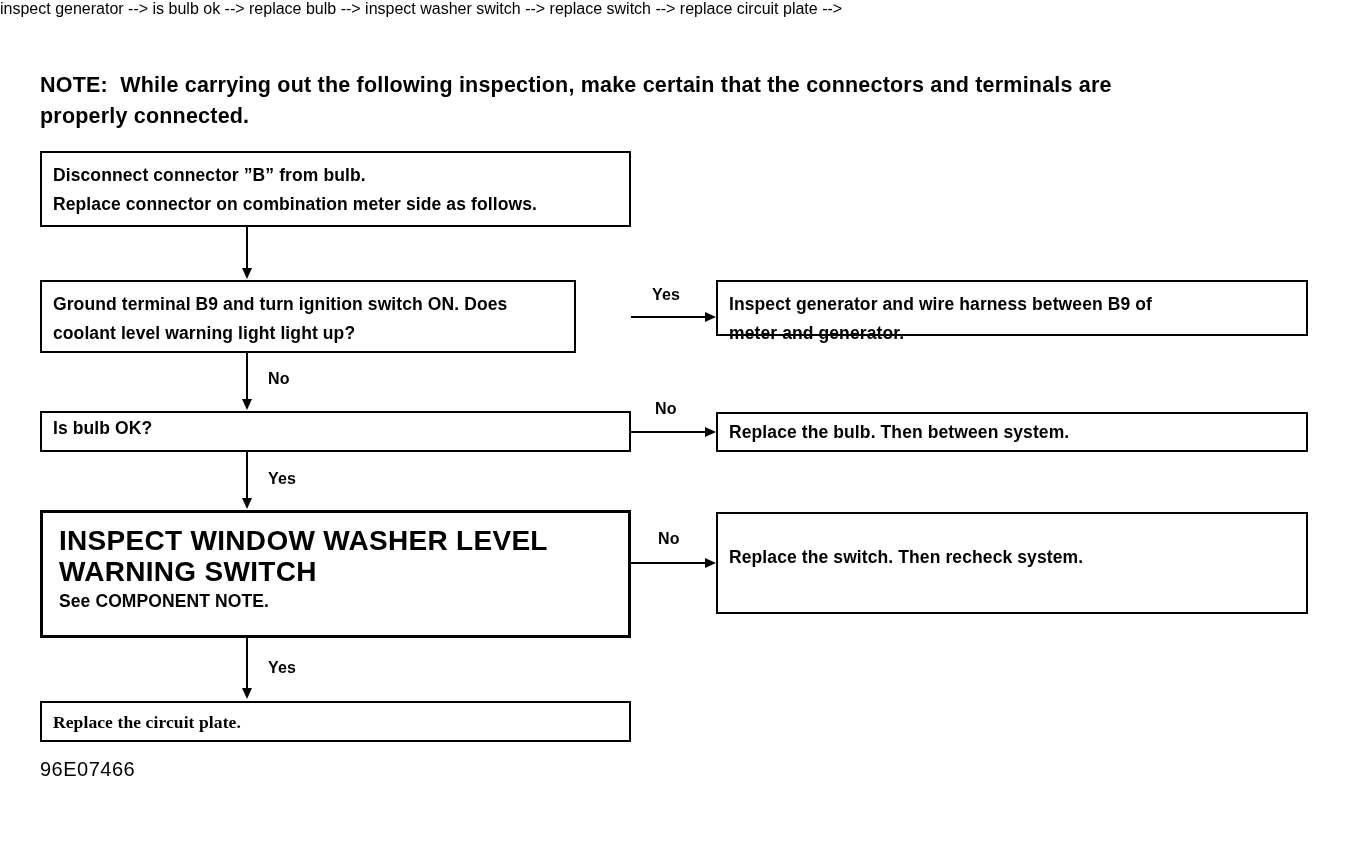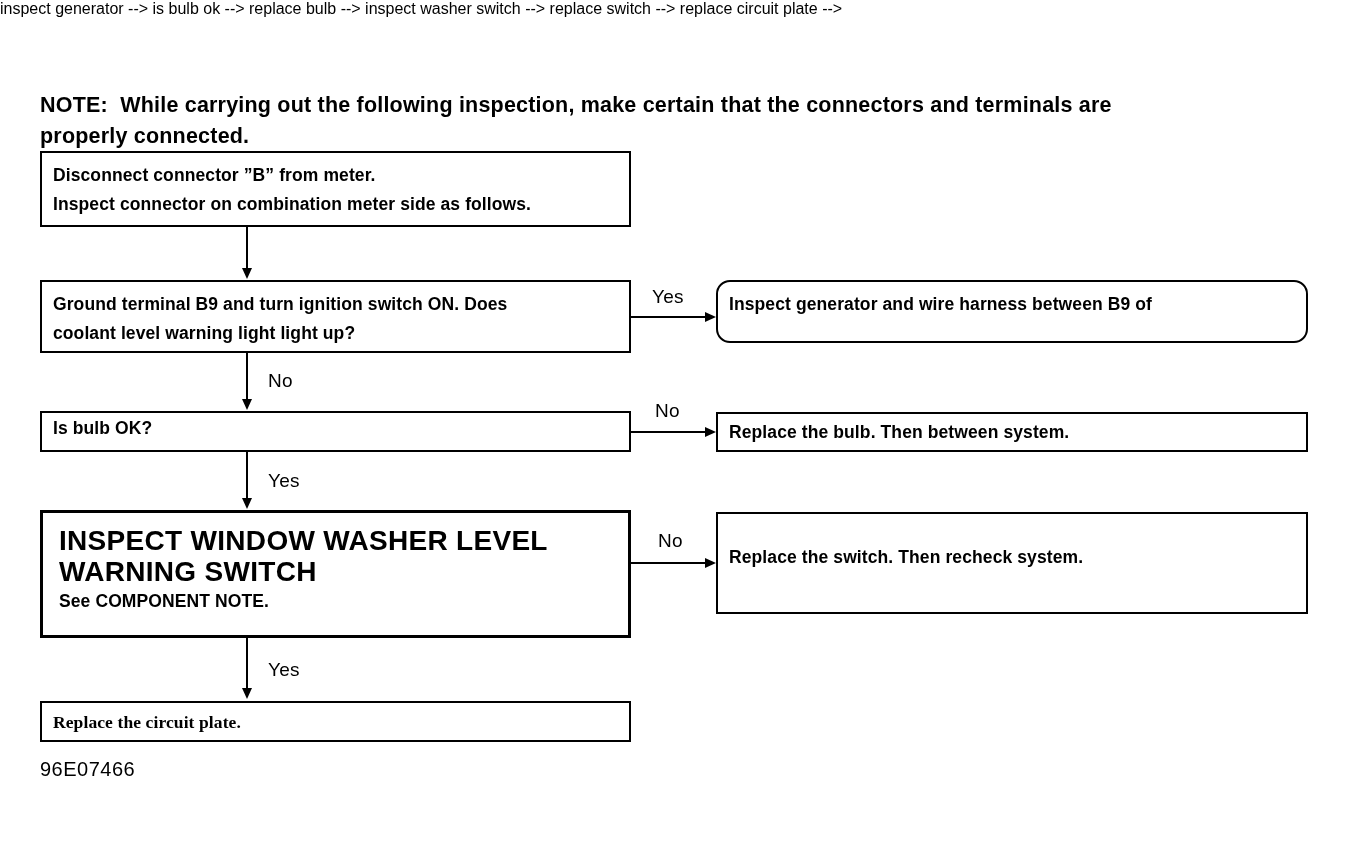--- a/index.html
+++ b/index.html
@@ -25,21 +25,20 @@
   .note {
     position: absolute;
     left: 40px;
     top: 70px;
     width: 1280px;
     font-size: 21.5px;
     font-weight: bold;
     line-height: 31px;
     letter-spacing: 0.2px;
     white-space: pre-wrap;
-    margin-top: 20px;
   }
 
   
   .box {
     position: absolute;
     box-sizing: border-box;
     border: 2px solid #000000;
     background: #ffffff;
     padding: 8px 10px 8px 11px;
   }
@@ -81,22 +80,22 @@
   .arrow-right {
     position: absolute;
     width: 0;
     height: 0;
     border-top: 5px solid transparent;
     border-bottom: 5px solid transparent;
     border-left: 11px solid #000000;
   }
   .edge-label {
     position: absolute;
-    font-size: 19px;
-    font-weight: normal;
+    font-size: 16px;
+    font-weight: bold;
     letter-spacing: 0.2px;
     white-space: nowrap;
     text-align: center;
   }
 
   
   .fig-code {
     position: absolute;
     left: 40px;
     top: 758px;
@@ -110,42 +109,43 @@
 <body>
 
 <div id="page">
 
   
   <div class="note">NOTE:  While carrying out the following inspection, make certain that the connectors and terminals are
 properly connected.</div>
 
   
   <div class="box" style="left:40px; top:151px; width:591px; height:76px;">
-    <div class="box-line">Disconnect connector ”B” from meter.</div>
-    <div class="box-line">Inspect connector on combination meter side as follows.</div>
+    <div class="box-line">Disconnect connector ”B” from bulb.</div>
+    <div class="box-line">Replace connector on combination meter side as follows.</div>
   </div>
 
   
   <div class="vline" style="left:246px; top:227px; height:42px;"></div>
   <div class="arrow-down" style="left:242px; top:268px;"></div>
 
   
-  <div class="box" style="left:40px; top:280px; width:591px; height:73px;">
+  <div class="box" style="left:40px; top:280px; width:536px; height:73px;">
     <div class="box-line">Ground terminal B9 and turn ignition switch ON. Does</div>
     <div class="box-line">coolant level warning light light up?</div>
   </div>
 
    inspect generator --&gt;
   <div class="hline" style="left:631px; top:316px; width:78px;"></div>
   <div class="arrow-right" style="left:705px; top:312px;"></div>
   <div class="edge-label" style="left:652px; top:286px;">Yes</div>
 
   
-  <div class="box" style="left:716px; top:280px; width:592px; height:63px;border-radius:14px;">
+  <div class="box" style="left:716px; top:280px; width:592px; height:56px;">
     <div class="box-line">Inspect  generator  and wire harness between B9 of</div>
+    <div class="box-line">meter and   generator.</div>
   </div>
 
    is bulb ok --&gt;
   <div class="vline" style="left:246px; top:353px; height:47px;"></div>
   <div class="arrow-down" style="left:242px; top:399px;"></div>
   <div class="edge-label" style="left:268px; top:370px;">No</div>
 
   
   <div class="box" style="left:40px; top:411px; width:591px; height:41px; padding-top:1px;">
     <div class="box-line">Is bulb OK?</div>

